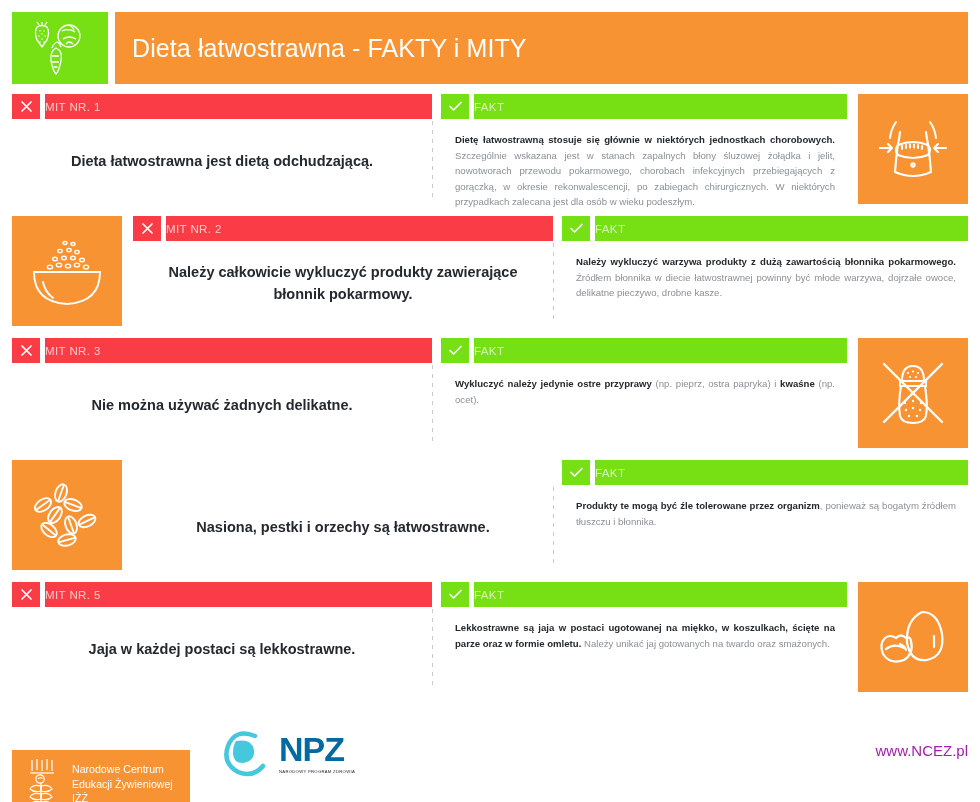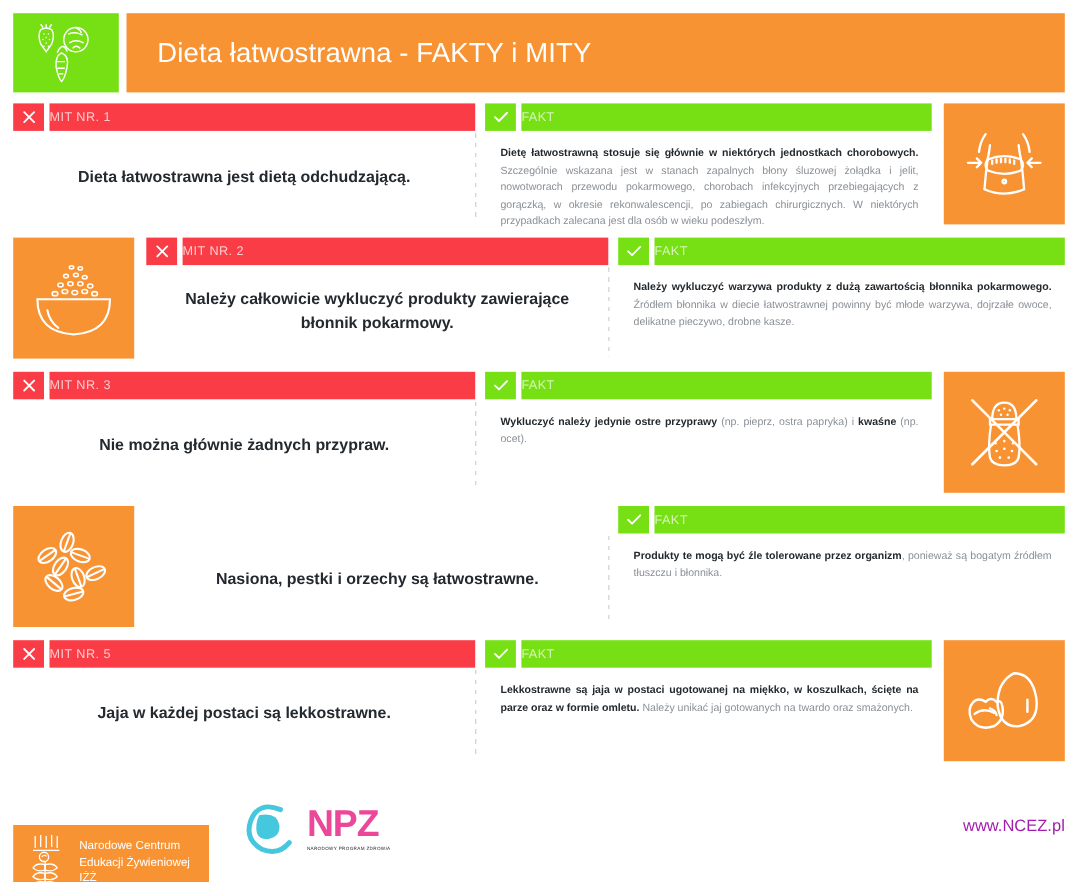--- a/index.html
+++ b/index.html
@@ -16,21 +16,21 @@
   .header-iconbox {
     position:absolute; left:0; top:0; width:96px; height:72px;
     background:#76E015; display:flex; align-items:center; justify-content:center;
   }
   .header-bar {
     position:absolute; left:103px; top:0; right:0; height:72px;
     background:#F89333; display:flex; align-items:center;
   }
   .header-title {
     color:#ffffff; font-size:25px; font-weight:400; letter-spacing:0.1px;
-    padding-left:28px;
+    padding-left:17px;
   }
 
   
   .row { position:absolute; left:12px; width:956px; height:110px; }
   .row-inner { position:relative; width:100%; height:100%; }
 
   .sq-icon {
     position:absolute; top:0; width:110px; height:110px;
     background:#F89333; display:flex; align-items:center; justify-content:center;
   }
@@ -82,21 +82,21 @@
   .footer { position:absolute; left:12px; top:718px; width:956px; height:72px; }
   .ncez-box {
     position:absolute; left:0; top:0; width:178px; height:68px;
     background:#F89333; display:flex; align-items:center; padding-left:10px;margin-top:32px;
   }
   .ncez-text {
     color:#fff; font-size:10.6px; line-height:1.36; font-weight:400; margin-left:8px;
     white-space:pre-line;
   }
   .npz { position:absolute; left:207px; top:10px; display:flex; align-items:center; }
-  .npz-word { font-size:34px; font-weight:bold; color:#ec4899; letter-spacing:-1px; line-height:1; }
+  .npz-word { font-size:34px; font-weight:bold; color:#0369a1; letter-spacing:-1px; line-height:1; }
   .npz-sub { font-size:4.2px; color:#23292E; letter-spacing:0.3px; margin-top:3px; }
   .site-url {
     position:absolute; right:0; top:24px; font-size:15px; color:#a21caf; font-weight:400;
   }
 </style>
 </head>
 <body>
 
 <div class="page">
 
@@ -262,21 +262,21 @@
 
       <div class="myth" style="left:0px;width:420px;">
         <div class="badge-row">
           <div class="badge-mark">
             <svg width="13" height="13" viewBox="0 0 13 13" stroke="#fff" stroke-width="1.7" stroke-linecap="round">
               <path d="M2 2 L11 11 M11 2 L2 11"></path>
             </svg>
           </div>
           <div class="badge-label">MIT NR. 3</div>
         </div>
-        <div class="myth-text">Nie można głównie żadnych przypraw.</div>
+        <div class="myth-text">Nie można używać żadnych delikatne.</div>
       </div>
 
       <div class="fact" style="left:429px;width:406px;">
         <div class="badge-row">
           <div class="badge-mark">
             <svg width="15" height="13" viewBox="0 0 15 13" stroke="#fff" stroke-width="1.7" fill="none" stroke-linecap="round" stroke-linejoin="round">
               <path d="M2 6.5 L5.6 10 L13 2.5"></path>
             </svg>
           </div>
           <div class="badge-label">FAKT</div>

